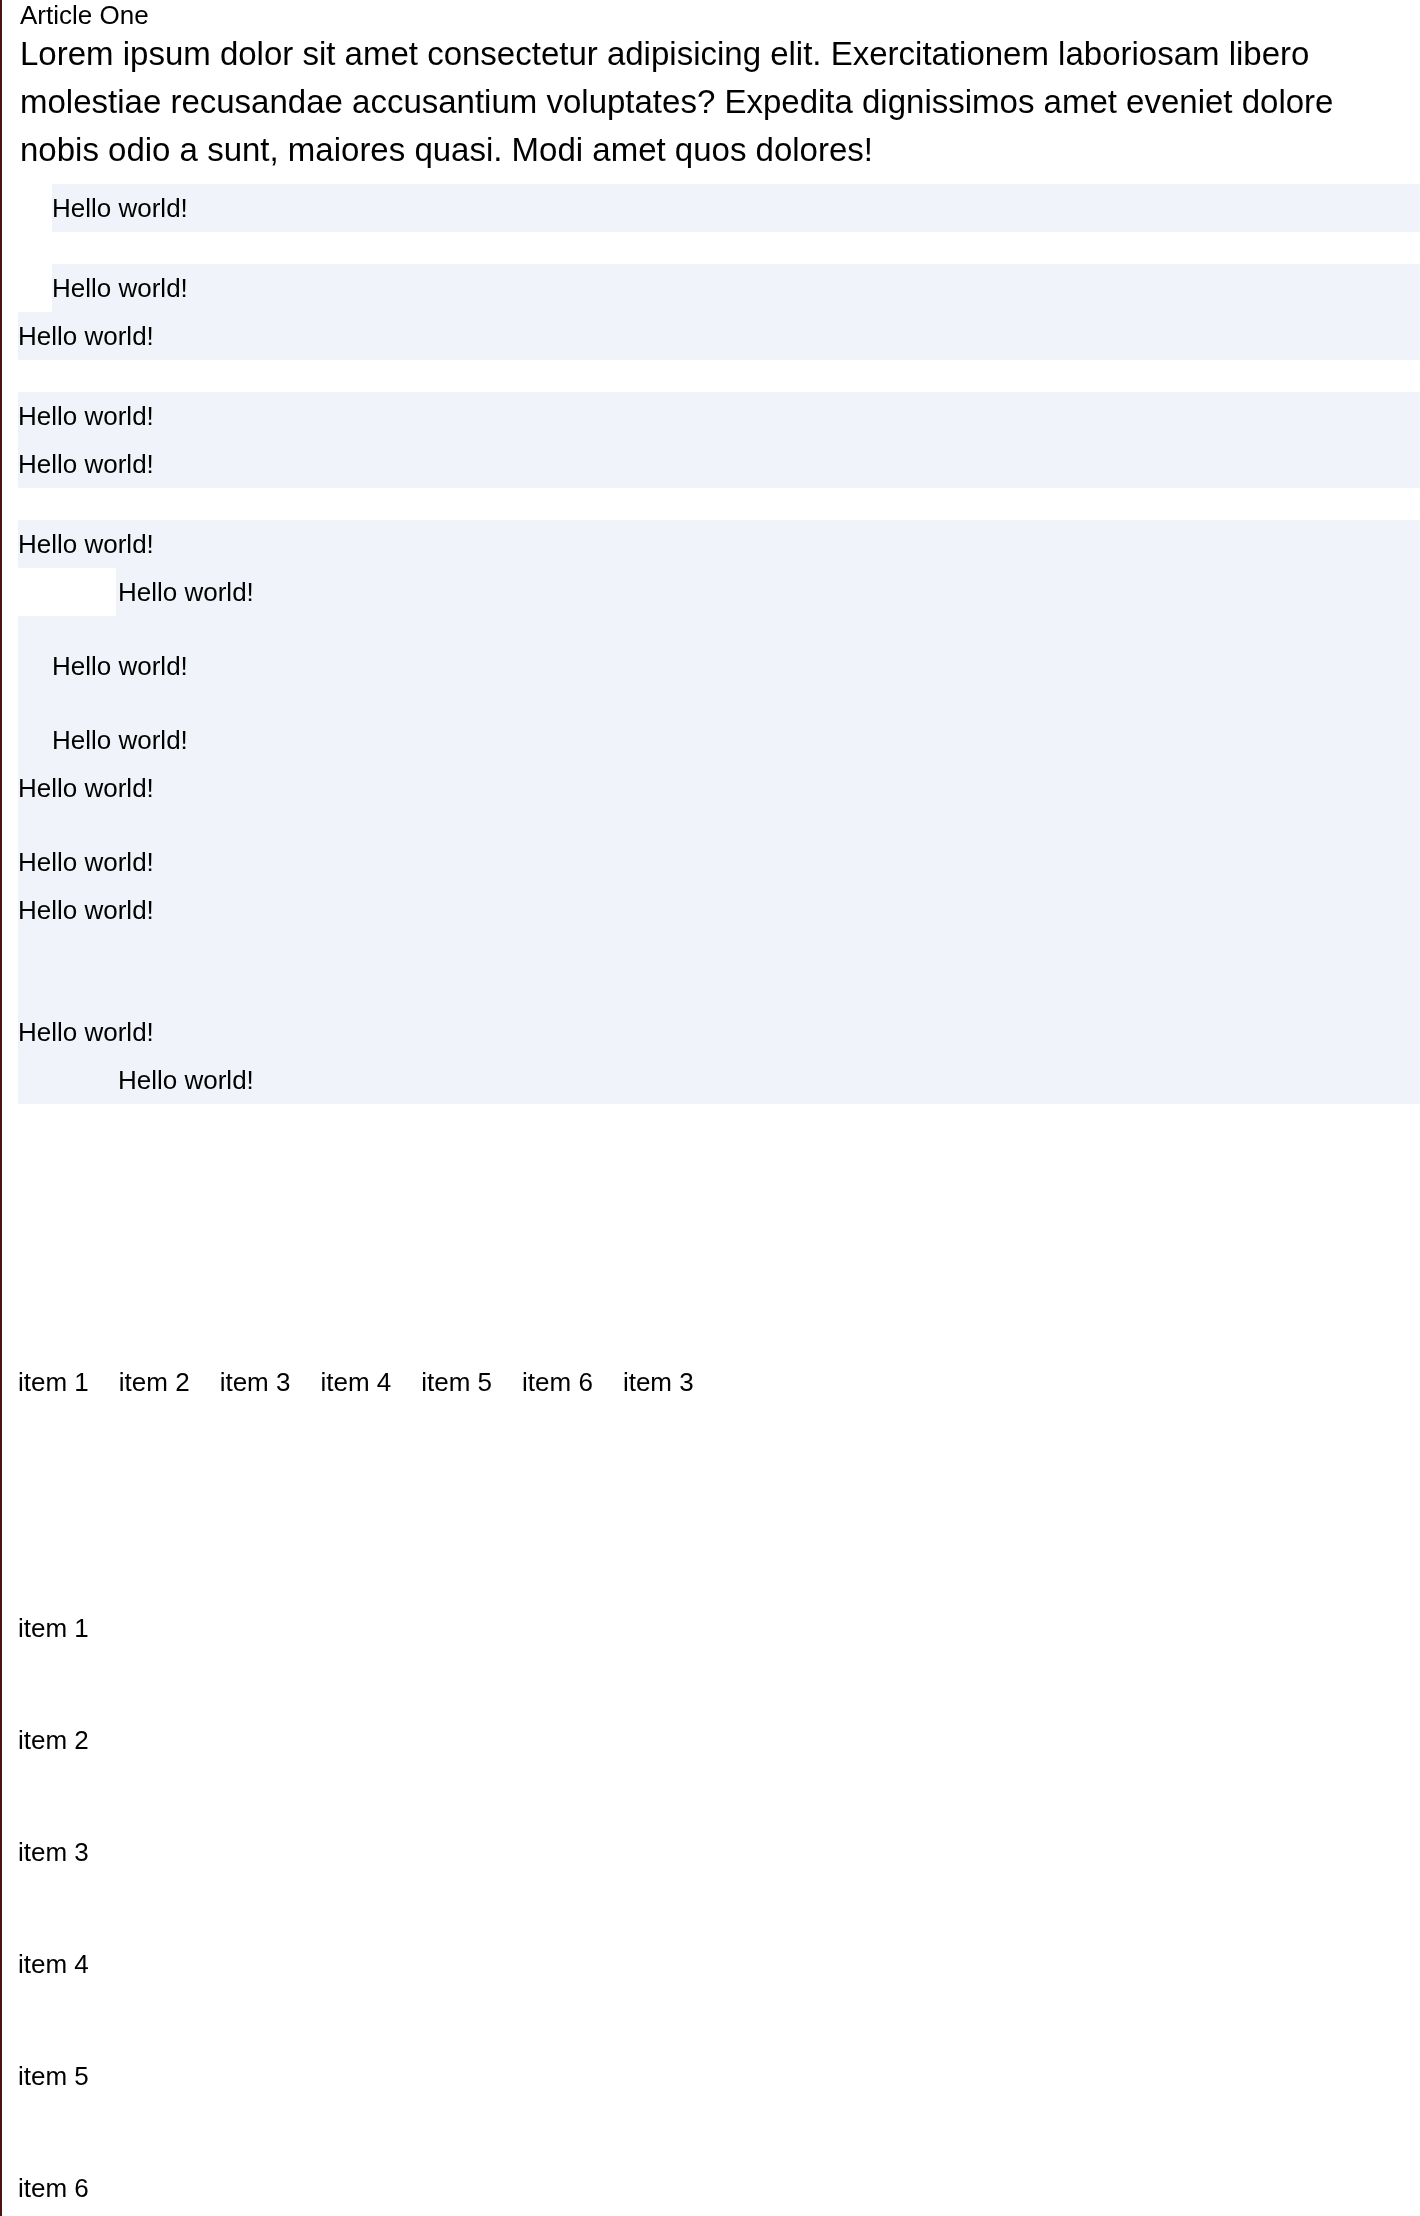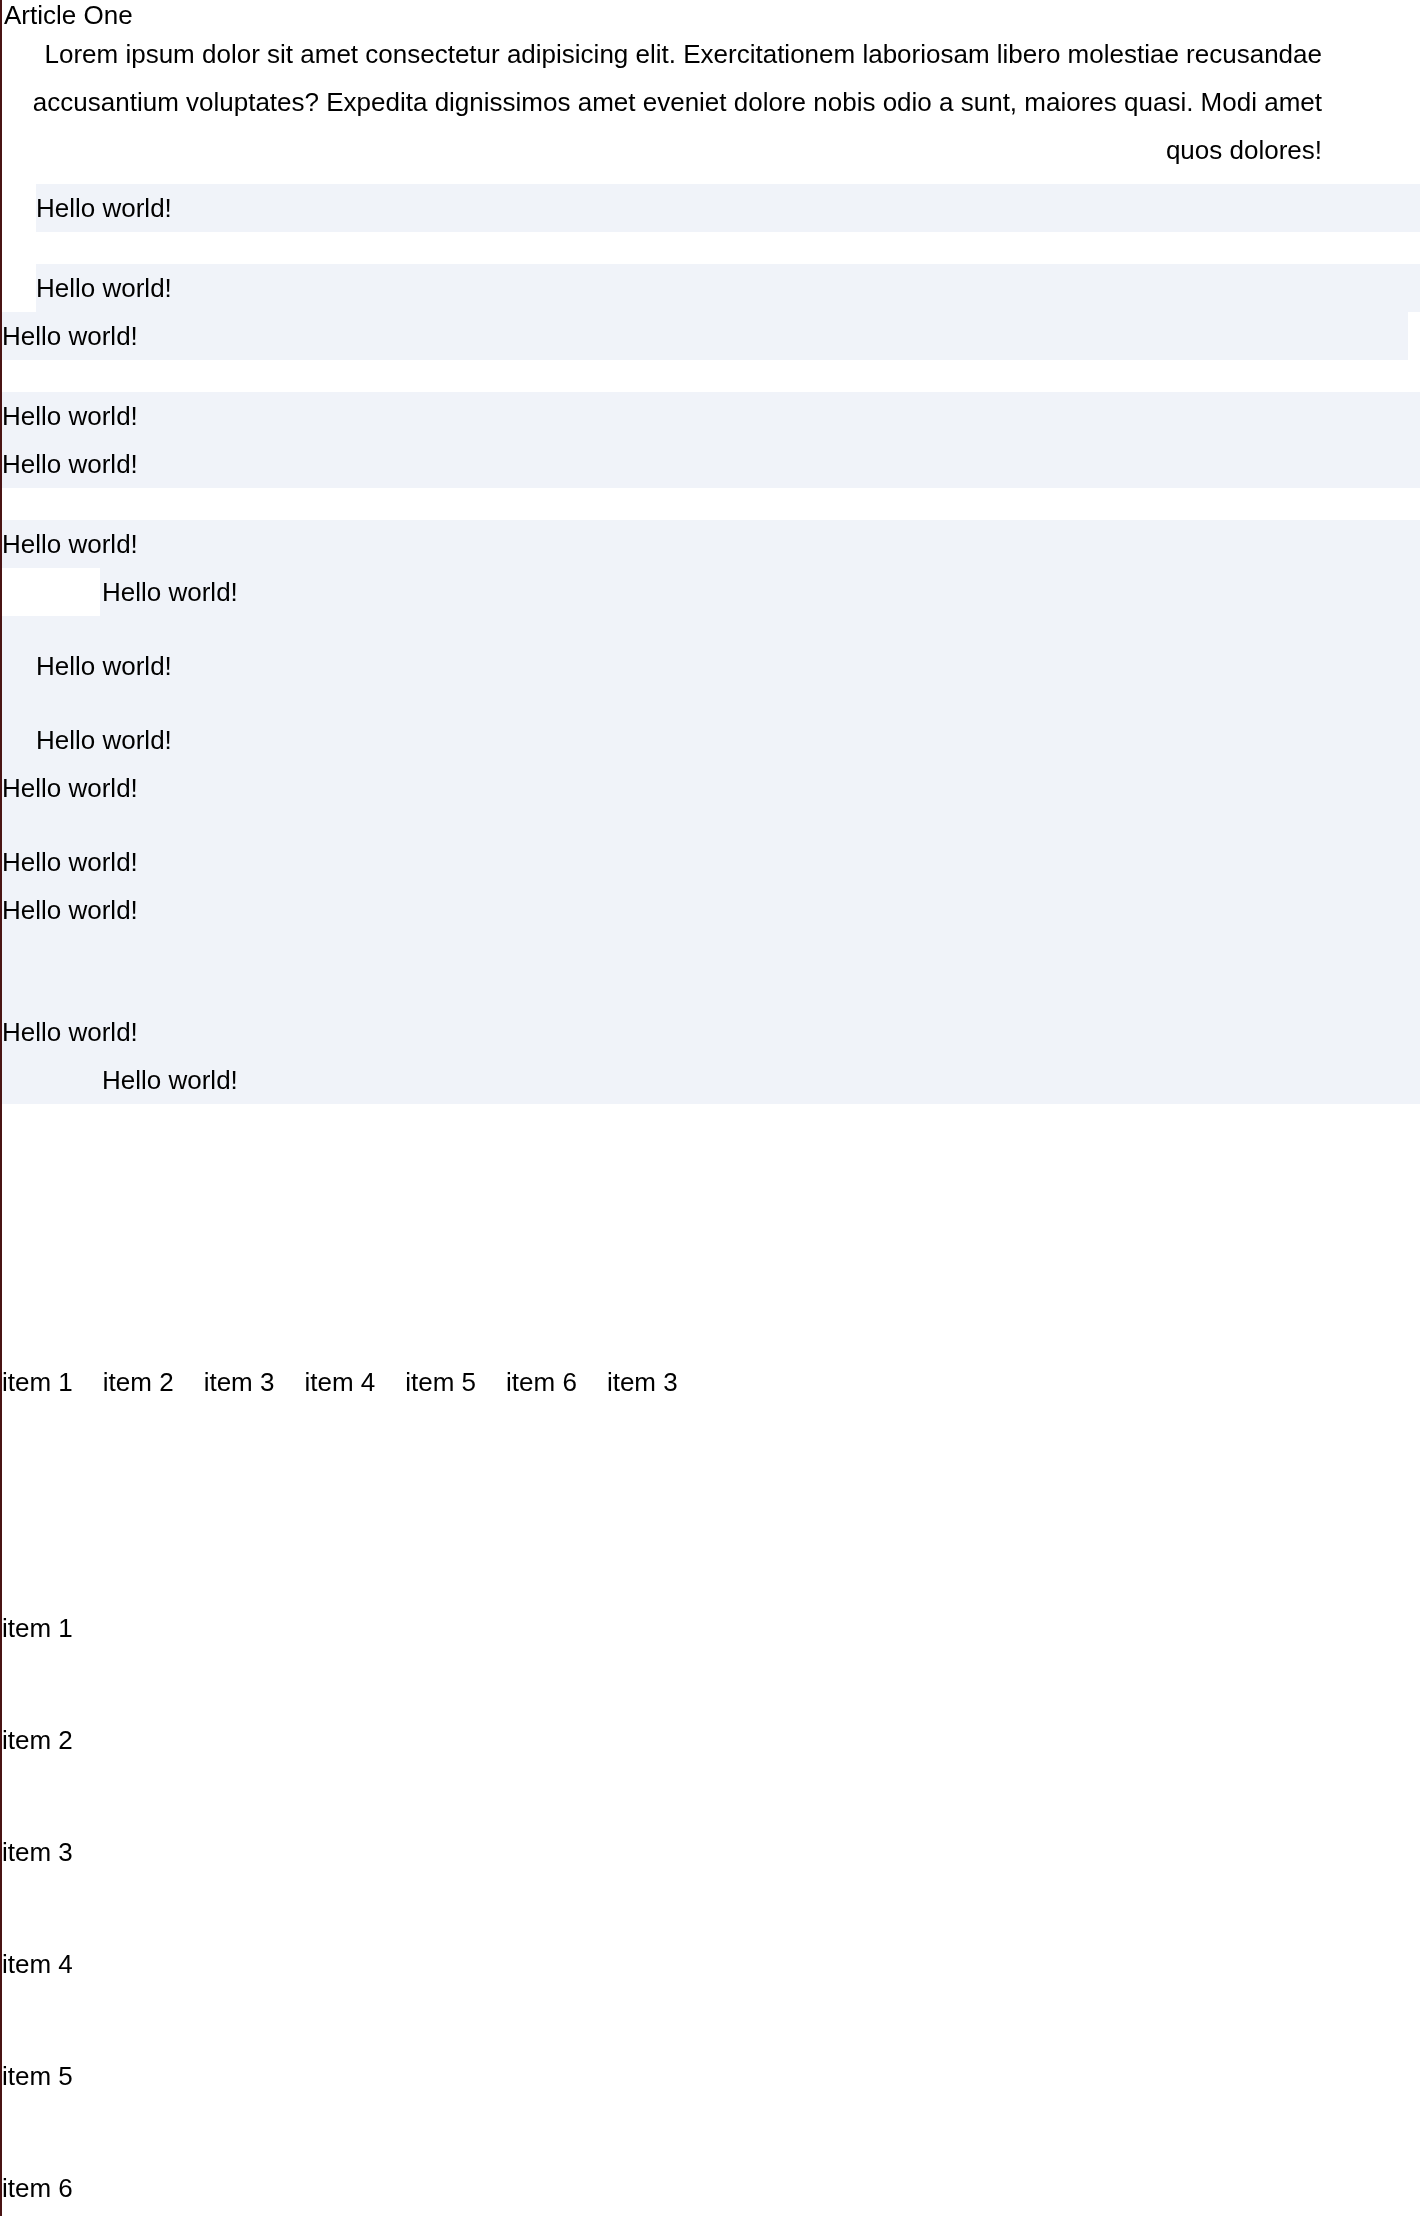--- a/index.html
+++ b/index.html
@@ -23,42 +23,41 @@
     left: 0;
     top: 0;
     width: 2px;
     height: 2216px;
     background: #4a1414;
     z-index: 5;
   }
 
   .page {
     position: relative;
-    padding-left: 2px;
+    padding-left: 18px;
   }
 
   
   .article { padding: 0; margin: 0; }
 
   .article-title {
     font-size: 26px;
     line-height: 30px;
     font-weight: 400;
     margin: 0;
     padding: 0 0 0 2px;
     letter-spacing: 0;
   }
 
   .article-body {
-    font-size: 26px;
+    font-size: 33px;
     line-height: 48px;
     margin: 0;
     padding: 0 0 0 2px;
     width: 1320px;
-    text-align: right;
   }
 
   
   .hw-zone { margin-top: 10px; }
 
   .hw {
     background: #f0f3f9;
     font-size: 26px;
     line-height: 48px;
     color: #000;

